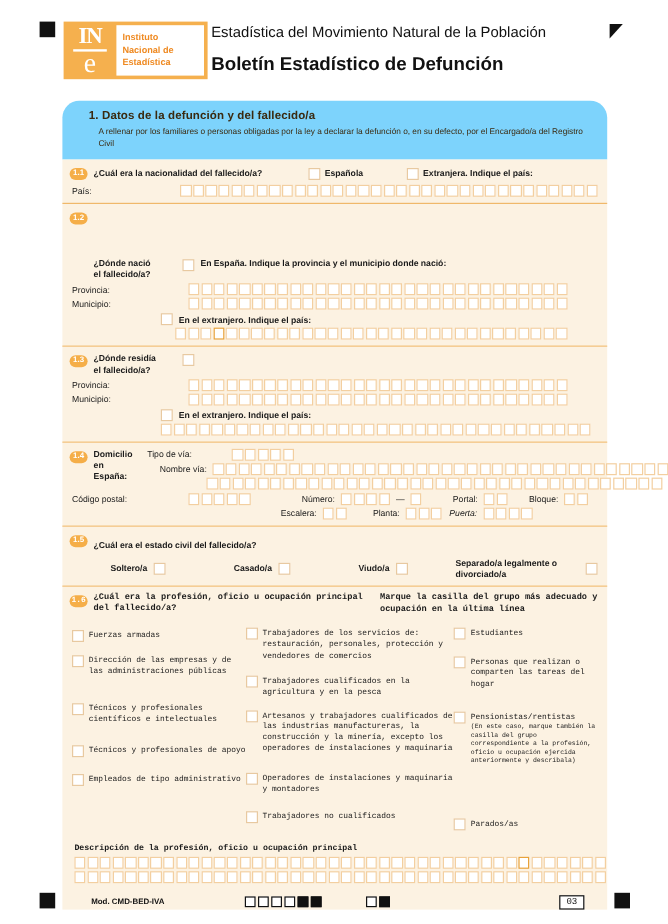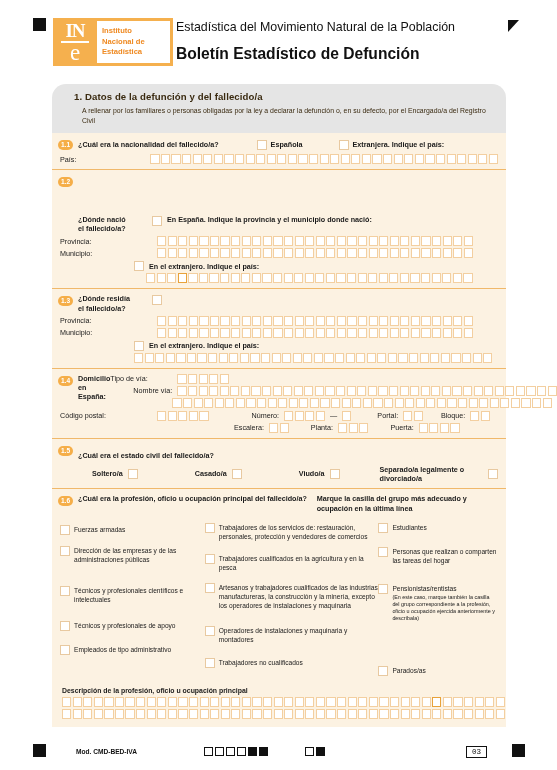--- a/index.html
+++ b/index.html
@@ -31,21 +31,21 @@
               padding-left:5px;}
   .logo-right span{color:#ef8a22;font-size:7.6px;font-weight:700;line-height:1.42;}
 
   .hdr-sub{position:absolute;left:176px;top:20px;font-size:12.4px;color:#111;white-space:nowrap;}
   .hdr-title{position:absolute;left:176px;top:45px;font-size:15.6px;font-weight:700;color:#111;white-space:nowrap;}
 
   
   .form{position:absolute;left:52px;top:84px;width:454px;}
 
   .sec-head{
-    background:#e5e5e5;border-radius:14px 14px 0 0;
+    background:#7dd3fc;border-radius:14px 14px 0 0;
     padding:7px 10px 7px 22px;
   }
   .sec-head h2{margin:0;font-size:9.6px;font-weight:700;color:#3a2a10;letter-spacing:.1px;}
   .sec-head p{margin:4px 0 0 8px;font-size:6.9px;color:#3a2a10;line-height:1.45;max-width:420px;}
 
   .block{background:#fcf2e2;border-bottom:1.3px solid #f0b86a;position:relative;padding:5px 8px 5px 8px;}
   .block.last{border-bottom:none;}
 
   .qnum{
     position:absolute;left:6px;width:15px;height:10px;border-radius:5px;
@@ -415,21 +415,21 @@
 
     <div class="block">
       <div class="qnum" style="top:7px;">1.4</div>
       <div class="row" style="align-items:flex-start;">
         <span style="padding-left:18px;width:74px;">
           <span class="qtext" style="display:block;">Domicilio</span>
           <span class="qtext" style="display:block;">en España:</span>
         </span>
         <span style="flex:1;">
           <span class="row">
-            <span class="lbl" style="width:62px;text-align:left;padding-right:5px;">Tipo de vía:</span>
+            <span class="lbl" style="width:62px;text-align:center;padding-right:21px;">Tipo de vía:</span>
             <span class="comb">
                 <span class="cell"></span>
                 <span class="cell"></span>
                 <span class="cell"></span>
                 <span class="cell"></span>
                 <span class="cell"></span>
               </span>
           </span>
           <span class="row" style="margin-top:2px;">
             <span class="lbl" style="width:62px;text-align:right;padding-right:5px;">Nombre vía:</span>
@@ -550,21 +550,21 @@
         <span class="comb" style="margin-left:5px;">
             <span class="cell"></span>
             <span class="cell"></span>
           </span>
         <span class="lbl" style="margin-left:22px;">Planta:</span>
         <span class="comb" style="margin-left:5px;">
             <span class="cell"></span>
             <span class="cell"></span>
             <span class="cell"></span>
           </span>
-        <span class="lbl" style="margin-left:22px;">Puerta:</span>
+        <span class="lbl" style="margin-left:6px;font-style:italic;">Puerta:</span>
         <span class="comb" style="margin-left:5px;">
             <span class="cell"></span>
             <span class="cell"></span>
             <span class="cell"></span>
             <span class="cell"></span>
           </span>
       </div>
     </div>
 
     <div class="block">
@@ -577,21 +577,21 @@
         <span class="chk" style="margin-left:5px;"></span>
         <span class="plain" style="margin-left:57px;">Casado/a</span>
         <span class="chk" style="margin-left:5px;"></span>
         <span class="plain" style="margin-left:57px;">Viudo/a</span>
         <span class="chk" style="margin-left:5px;"></span>
         <span class="plain" style="margin-left:40px;">Separado/a legalmente o divorciado/a</span>
         <span class="chk" style="margin-left:5px;"></span>
       </div>
     </div>
 
-    <div class="block last" style="padding-bottom:8px;">
+    <div class="block last" style="padding-bottom:22px;font-family:Liberation Mono, monospace;">
       <div class="qnum" style="top:7px;">1.6</div>
       <div class="row" style="padding-left:18px;align-items:flex-start;">
         <span class="qtext" style="width:250px;">¿Cuál era la profesión, oficio u ocupación principal del fallecido/a?</span>
         <span class="qtext" style="width:190px;line-height:1.35;">Marque la casilla del grupo más adecuado y ocupación en la última línea</span>
       </div>
 
       <div class="occ">
         <div class="occ-col c1">
           <div class="occ-item" style="margin-top:8px;">
             <span class="chk"></span>

